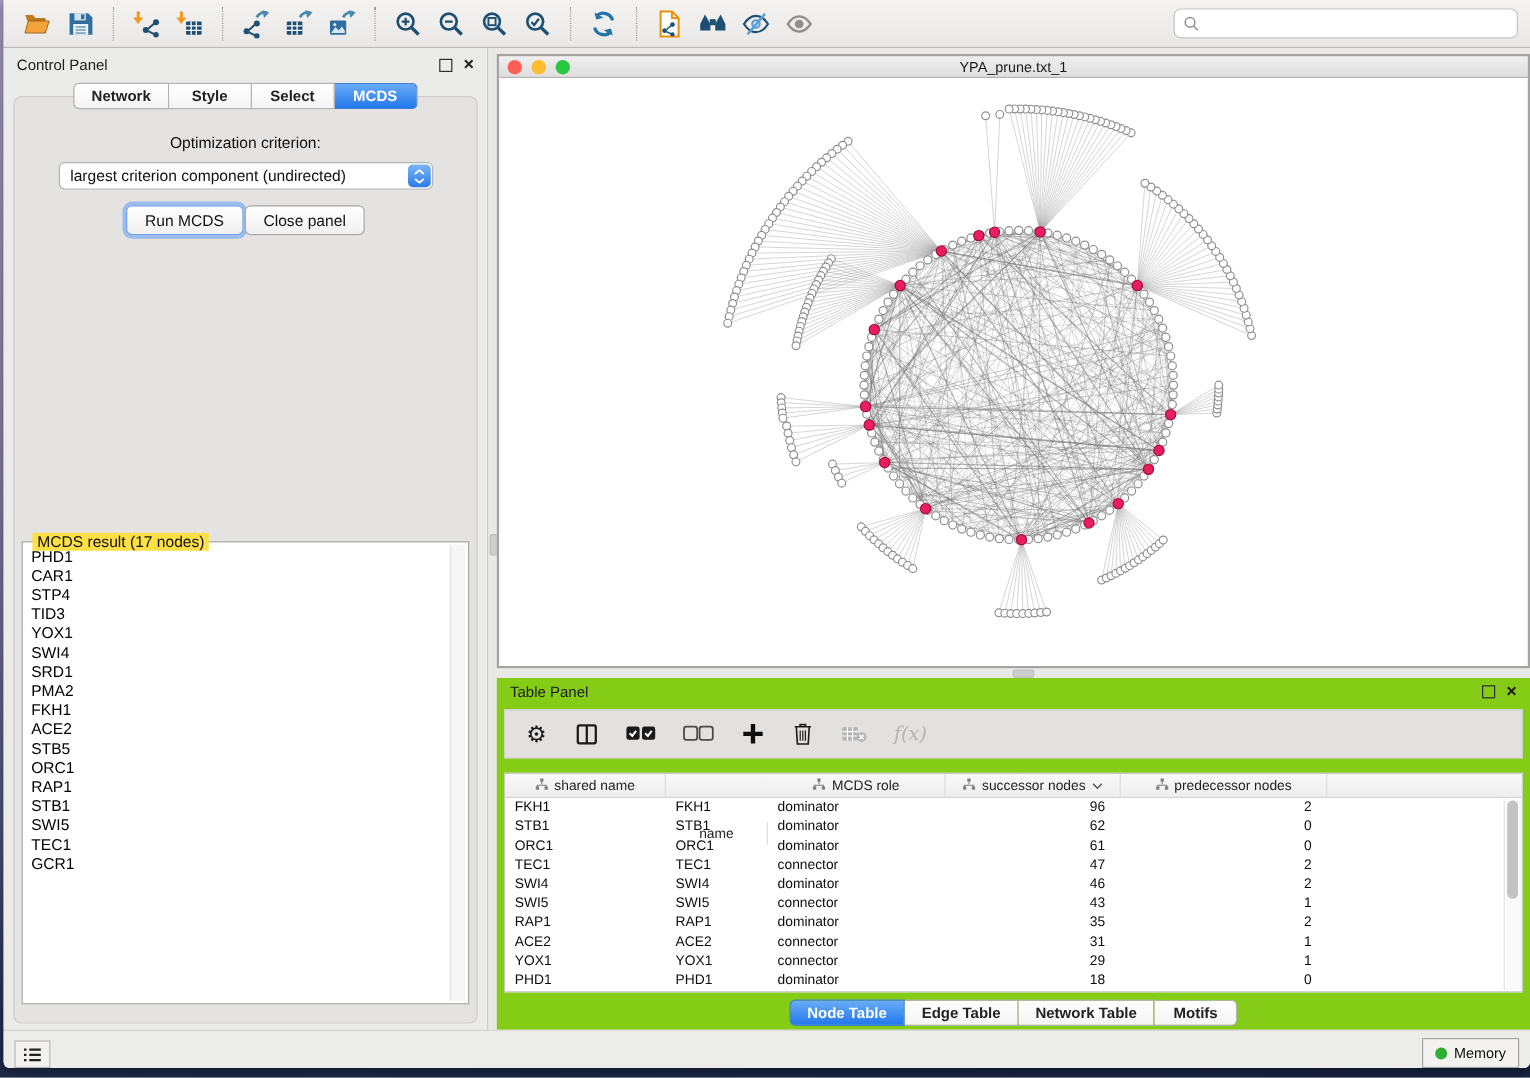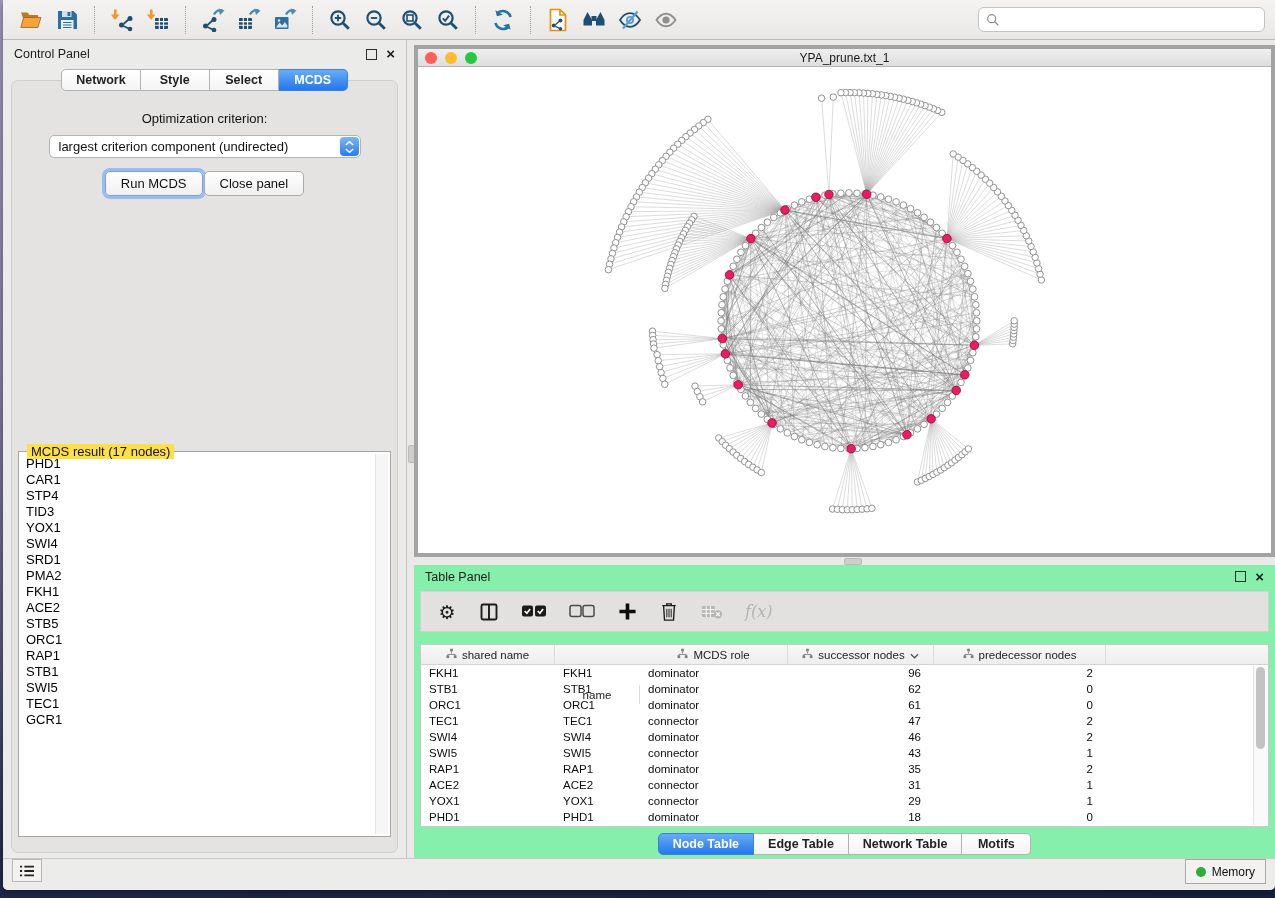--- a/index.html
+++ b/index.html
@@ -52,50 +52,50 @@
   .result-list{position:absolute;top:4px;left:2px;right:16px;bottom:2px;overflow:hidden;
     font-size:13px;line-height:16px;color:#000;padding-left:5px;}
   .result-scroll{position:absolute;top:2px;right:2px;bottom:2px;width:12px;background:#f6f6f6;border-left:1px solid #e3e3e3;}
   
   .v-splitter{position:absolute;left:404px;top:40px;width:7px;bottom:32px;background:#eae9e8;}
   .v-splitter .grab{position:absolute;left:1px;top:405px;width:5px;height:16px;background:#cfcecd;border:1px solid #bdbcbb;border-radius:2px;}
   .h-splitter{position:absolute;left:411px;right:0;top:557px;height:8px;background:#eae9e8;}
   .h-splitter .grab{position:absolute;left:430px;top:1px;width:16px;height:5px;background:#cfcecd;border:1px solid #bdbcbb;border-radius:2px;}
   
   .network-area{position:absolute;left:411px;right:0;top:40px;height:517px;background:#eae9e8;}
-  .net-window{position:absolute;top:5px;left:0;right:0;bottom:0;border:4px solid #a3a3a3;box-sizing:border-box;}
+  .net-window{position:absolute;top:5px;left:0;right:0;bottom:0;border:2px solid #a3a3a3;box-sizing:border-box;}
   .net-titlebar{height:17px;background:linear-gradient(#efefef,#dedede);border-bottom:1px solid #b5b4b2;
     display:flex;align-items:center;position:relative;}
   .lights{display:flex;gap:8px;padding-left:7px;}
   .light{width:12px;height:12px;border-radius:50%;}
   .net-title{position:absolute;left:0;right:0;text-align:center;font-size:12px;color:#1a1a1a;}
   .net-canvas{position:absolute;top:18px;left:0;right:0;bottom:0;background:#fff;}
   .net-canvas svg{display:block;width:100%;height:100%;}
   
-  .table-panel{position:absolute;left:411px;right:0;top:565px;bottom:32px;background:#86efac;}
+  .table-panel{position:absolute;left:411px;right:0;top:565px;bottom:32px;background:#84cc16;}
   .tp-header{height:23px;display:flex;align-items:center;padding:0 11px;}
   .tp-toolbar{margin:3px 6px 0;height:41px;background:#e3e1e0;border:1px solid #d2d0cf;
     display:flex;align-items:center;gap:22px;padding:0 16px;box-sizing:border-box;}
   .tp-tool{display:flex;align-items:center;justify-content:center;min-width:20px;height:24px;}
   .tp-tool svg{display:block;}
   .glyph-gear{font-size:19px;color:#1b1b1b;font-family:"DejaVu Sans",sans-serif;line-height:20px;}
   .glyph-fx{font-size:16px;color:#b3b3b3;font-style:italic;font-family:"DejaVu Serif",serif;}
   .tp-table{position:absolute;top:79px;left:6px;right:6px;bottom:31px;background:#fff;border:1px solid #c9c8c7;overflow:hidden;}
   .t-header{display:flex;height:19px;background:linear-gradient(#f8f8f8,#eeeeee);border-bottom:1px solid #d3d3d3;}
   .t-hcell{display:flex;align-items:center;justify-content:center;gap:5px;font-size:11.5px;color:#222;
     border-right:1px solid #dcdcdc;box-sizing:border-box;height:100%;}
   .t-row{display:flex;height:16px;align-items:center;}
   .t-cell{font-size:11.5px;color:#0c0c0c;box-sizing:border-box;padding:0 8px;white-space:nowrap;overflow:hidden;}
   .t-cell.num{text-align:right;padding-right:13px;}
   .t-scroll{position:absolute;top:21px;right:1px;bottom:1px;width:13px;background:#fafafa;border-left:1px solid #e4e4e4;}
   .t-thumb{position:absolute;top:1px;left:2px;width:9px;height:82px;background:#c3c3c3;border-radius:5px;}
   .tp-tabs{position:absolute;bottom:3px;left:0;right:0;display:flex;justify-content:center;}
   
   .status-bar{position:absolute;left:0;right:0;bottom:0;height:32px;background:#ececea;border-top:1px solid #cac9c7;
-    display:flex;align-items:flex-start;padding:0 9px;box-sizing:border-box;border-radius:0 0 5px 5px;}
+    display:flex;align-items:flex-end;padding:0 9px;box-sizing:border-box;border-radius:0 0 5px 5px;}
   .status-list-btn{width:28px;height:21px;border:1px solid #b9b8b6;background:#f3f2f1;display:flex;align-items:center;justify-content:center;}
   .memory-btn{margin-left:auto;height:23px;border:1px solid #a9a8a6;background:#f3f2f1;display:flex;align-items:center;gap:6px;
     padding:0 10px;font-size:12px;color:#111;}
   .mem-dot{width:10px;height:10px;border-radius:50%;}
 </style>
 </head>
 <body>
 
 <div class="app">
 

